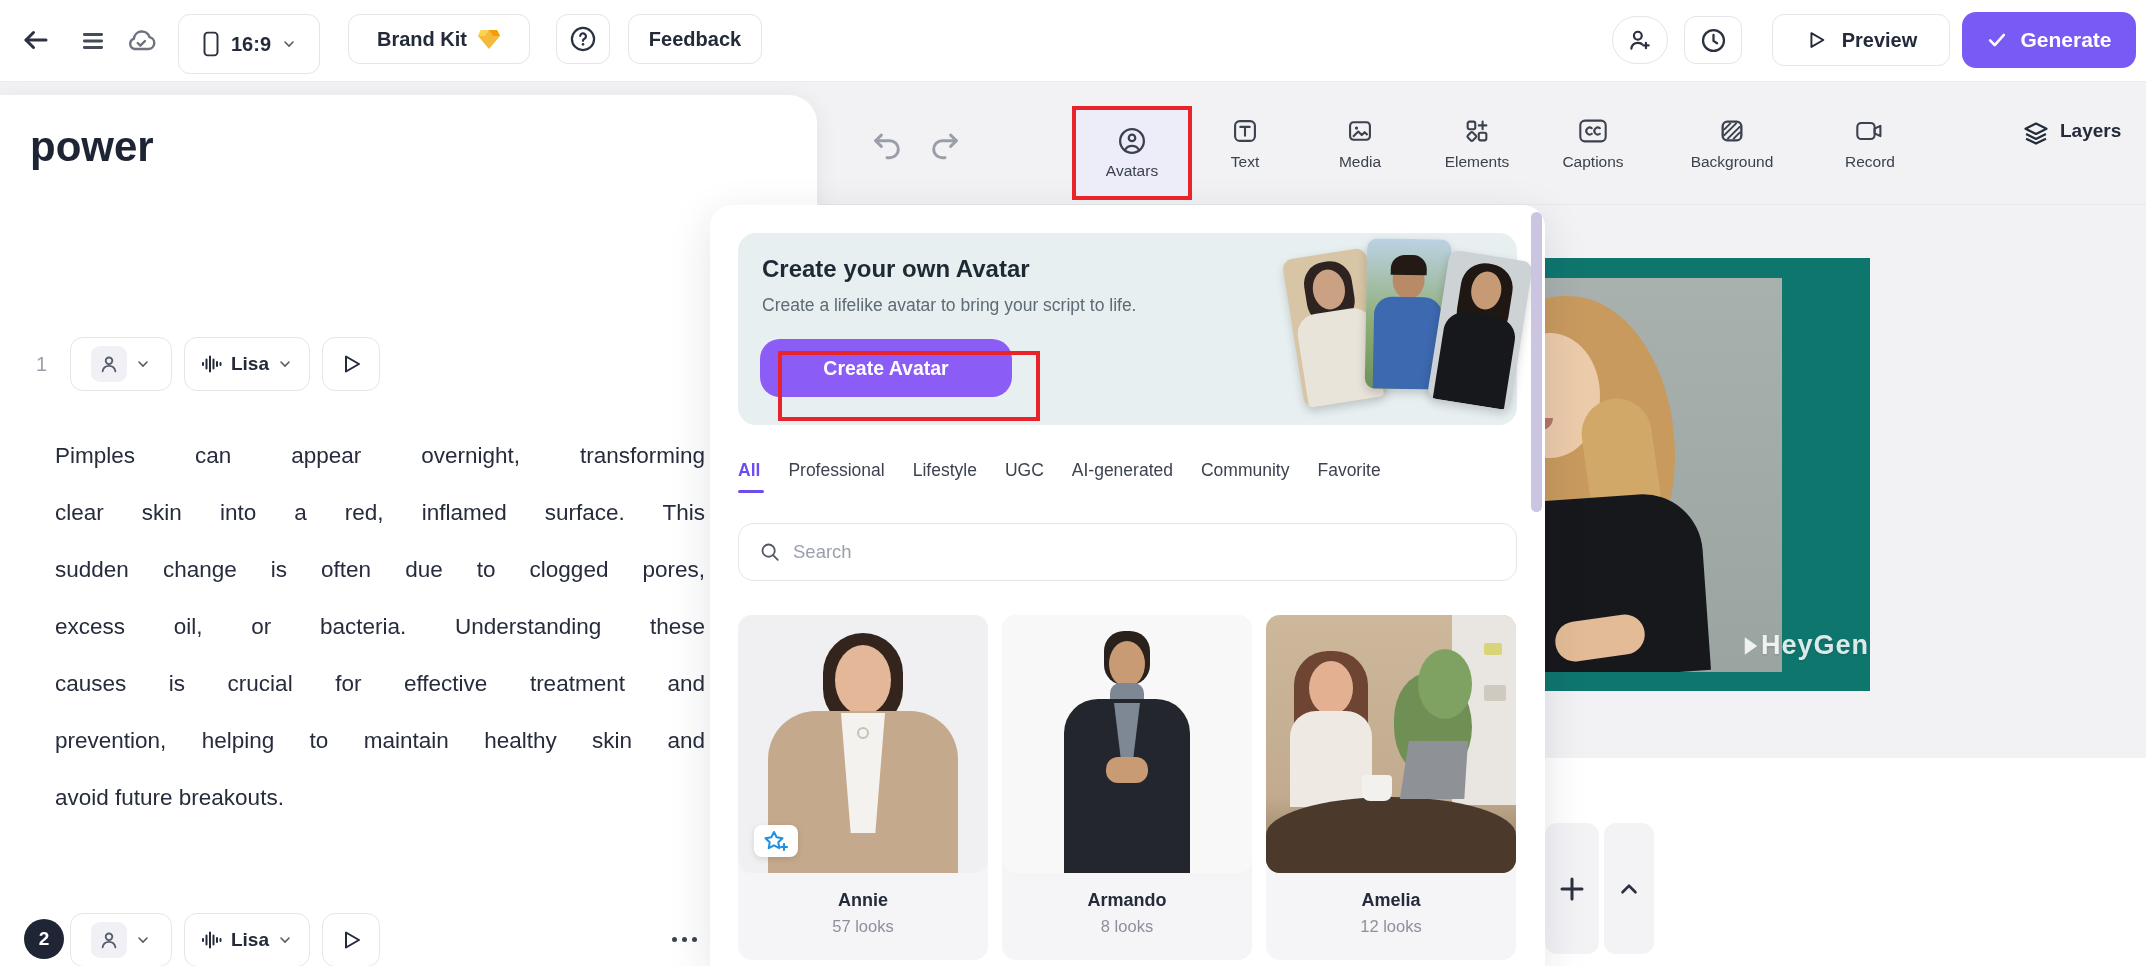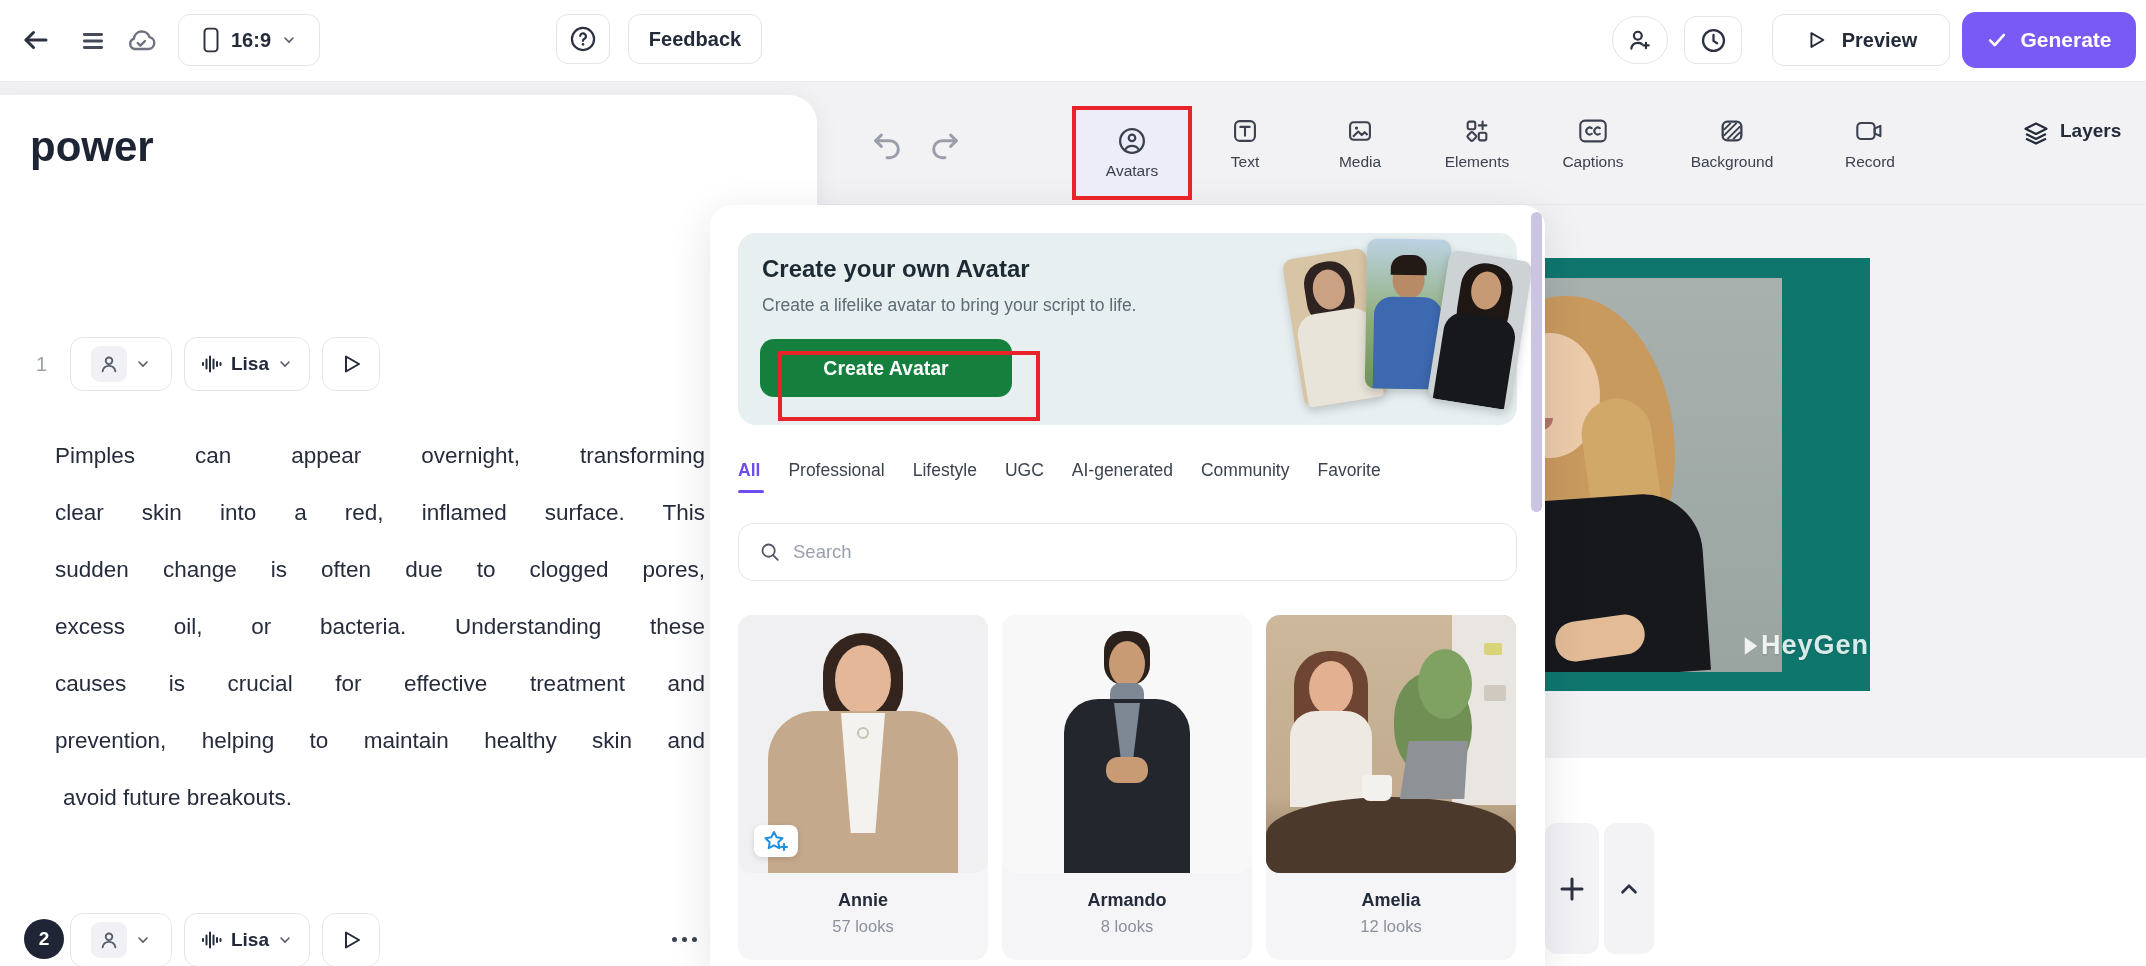--- a/index.html
+++ b/index.html
@@ -17,21 +17,21 @@
   
   .script-panel { position:absolute; left:0; top:95px; width:817px; height:871px; background:#fff; border-radius:0 28px 0 0; box-shadow:0 4px 24px rgba(30,34,60,.07); z-index:2; }
   .script-title { position:absolute; left:30px; top:28px; font-size:42px; font-weight:bold; color:#1d2434; }
   .scene-num { position:absolute; left:36px; font-size:20px; color:#9aa0ab; }
   .scene-badge { position:absolute; left:24px; width:40px; height:40px; border-radius:50%; background:#1f2535; color:#fff; font-size:19px; font-weight:bold; display:flex; align-items:center; justify-content:center; }
   .ctl { position:absolute; height:54px; background:#fff; border:1px solid #e5e5ea; border-radius:13px; display:flex; align-items:center; justify-content:center; gap:8px; cursor:pointer; }
   .ctl .avatar-chip { width:36px; height:36px; border-radius:9px; background:#f1f1f5; display:flex; align-items:center; justify-content:center; color:#5b московской6370; }
   .ctl .voice-name { font-size:19px; font-weight:bold; color:#232a39; }
   .script-text { position:absolute; left:55px; width:650px; color:#262c3c; font-size:22.5px; }
   .script-line { height:57px; line-height:57px; text-align:justify; text-align-last:justify; white-space:nowrap; overflow:hidden; }
-  .script-line.last { text-align-last:left;margin-left:8px; }
+  .script-line.last { text-align-last:left; }
   .more-dots { position:absolute; display:flex; gap:5px; cursor:pointer; }
   .more-dots i { width:5px; height:5px; border-radius:50%; background:#3c4250; }
 
   
   .undo-redo { position:absolute; color:#9a9ea9; cursor:pointer; }
   .tool { position:absolute; display:flex; flex-direction:column; align-items:center; gap:7px; color:#3b414e; font-size:15.5px; cursor:pointer; width:110px; }
   .tool .ticon { height:30px; display:flex; align-items:center; justify-content:center; }
   .avatars-highlight { position:absolute; left:1072px; top:106px; width:120px; height:94px; border:4px solid #e82329; background:#ededfa; display:flex; flex-direction:column; align-items:center; justify-content:center; gap:6px; color:#3b414e; font-size:15.5px; cursor:pointer; z-index:6; }
   .toolbar-divider { position:absolute; left:820px; top:204px; width:1326px; height:1px; background:#e9e9ed; }
   .layers-btn { position:absolute; left:2022px; top:120px; display:flex; align-items:flex-start; gap:10px; color:#232a39; font-size:19px; font-weight:bold; cursor:pointer; }
@@ -48,21 +48,21 @@
   .pv-skin { position:absolute; left:10px; top:340px; width:90px; height:40px; background:#e3bb97; border-radius:20px; transform:rotate(-8deg); }
   .watermark { position:absolute; left:198px; top:372px; color:#ffffff; opacity:.85; font-size:27px; font-weight:bold; letter-spacing:1px; display:flex; align-items:center; text-shadow:0 1px 3px rgba(0,0,0,.18); }
   .side-btn { position:absolute; top:823px; height:131px; background:#f3f3f6; border-radius:12px; display:flex; align-items:center; justify-content:center; color:#2b3140; cursor:pointer; z-index:2; }
 
   
   .avatar-panel { position:absolute; left:710px; top:205px; width:835px; height:761px; background:#fff; border-radius:22px 22px 0 0; box-shadow:0 12px 44px rgba(25,30,60,.12); z-index:5; }
   .scroll-thumb { position:absolute; left:821px; top:7px; width:11px; height:300px; border-radius:6px; background:#cbc5e2; cursor:pointer; }
   .create-card { position:absolute; left:28px; top:28px; width:779px; height:192px; border-radius:18px; background:#e7eff1; overflow:visible; }
   .cc-title { position:absolute; left:24px; top:22px; font-size:24px; font-weight:bold; color:#1d2a33; }
   .cc-sub { position:absolute; left:24px; top:62px; font-size:17.5px; color:#5d6b74; }
-  .cc-btn { position:absolute; left:22px; top:106px; width:252px; height:58px; border-radius:14px; background:#15803d; color:#fff; font-size:19.5px; font-weight:bold; display:flex; align-items:center; justify-content:center; cursor:pointer; }
+  .cc-btn { position:absolute; left:22px; top:106px; width:252px; height:58px; border-radius:20px; background:#8b5cf6; color:#fff; font-size:19.5px; font-weight:bold; display:flex; align-items:center; justify-content:center; cursor:pointer; }
   .cc-redbox { position:absolute; left:40px; top:118px; width:262px; height:70px; border:4px solid #e82329; z-index:7; pointer-events:none; }
   .thumb { position:absolute; width:84px; height:150px; border-radius:10px; overflow:hidden; box-shadow:0 4px 10px rgba(0,0,0,.18); }
   .tabs { position:absolute; left:28px; top:255px; display:flex; gap:28px; font-size:17.5px; color:#3c434f; }
   .tab { cursor:pointer; padding-bottom:12px; position:relative; }
   .tab.active { color:#6d4df0; font-weight:bold; }
   .tab.active::after { content:""; position:absolute; left:0; bottom:0; width:26px; height:3px; border-radius:2px; background:#6d4df0; }
   .search-box { position:absolute; left:28px; top:318px; width:779px; height:58px; border:1px solid #e5e5ea; border-radius:15px; display:flex; align-items:center; gap:12px; padding:0 20px; color:#8d929d; }
   .search-box input { border:none; outline:none; font-size:18.5px; color:#3c424e; width:680px; font-family:"Liberation Sans",sans-serif; background:transparent; }
   .search-box input::placeholder { color:#9aa0ab; }
   .agrid { position:absolute; left:28px; top:410px; display:flex; gap:14px; }
@@ -94,30 +94,38 @@
           <path d="M4 6h16M4 12h16M4 18h16"></path>
         </svg>
     </div>
     <div class="icon-plain" style="left:122px;top:22px;width:38px;height:38px;color:#6d727e;">
       <svg width="32" height="32" viewBox="0 0 24 24" fill="none" stroke="currentColor" stroke-width="1.8" stroke-linecap="round" stroke-linejoin="round">
           <path d="M17.5 18a4.5 4.5 0 0 0 .9-8.9 6 6 0 0 0-11.7 1.2A4 4 0 0 0 7 18z"></path>
           <path d="M9.5 13.5l2 2 3.5-3.5"></path>
         </svg>
     </div>
 
-    <div class="pill" style="left:178px;top:14px;width:142px;height:52px;">
+    <div class="pill" style="left:178px;top:14px;width:142px;height:60px;">
       <svg width="20" height="26" viewBox="0 0 16 24" fill="none" stroke="#2b3140" stroke-width="1.8">
           <rect x="2" y="1.5" width="12" height="21" rx="3"></rect>
         </svg>
       <span>16:9</span>
       <svg class="chev" width="16" height="16" viewBox="0 0 24 24" fill="none" stroke="currentColor" stroke-width="2.4" stroke-linecap="round">
           <path d="M6 9l6 6 6-6"></path>
         </svg>
     </div>
 
+    <div class="pill" style="left:348px;top:14px;width:182px;height:50px;">
+      <span>Brand Kit</span>
+      <svg width="24" height="22" viewBox="0 0 24 22">
+          <polygon points="4,2 20,2 23,8 12,21 1,8" fill="#f6b93b"></polygon>
+          <polygon points="4,2 12,2 8,8 1,8" fill="#fcd34d"></polygon>
+          <polygon points="12,2 20,2 23,8 16,8" fill="#f59e0b"></polygon>
+        </svg>
+    </div>
 
     <div class="pill" style="left:556px;top:14px;width:54px;height:50px;">
       <svg width="28" height="28" viewBox="0 0 24 24" fill="none" stroke="#2b3140" stroke-width="1.9">
           <circle cx="12" cy="12" r="9.5"></circle>
           <path d="M9.6 9.3a2.5 2.5 0 1 1 3.4 2.7c-.8.35-1 .8-1 1.6" stroke-linecap="round"></path>
           <circle cx="12" cy="16.6" r="1.1" fill="#2b3140" stroke="none"></circle>
         </svg>
     </div>
 
     <div class="pill" style="left:628px;top:14px;width:134px;height:50px;">

